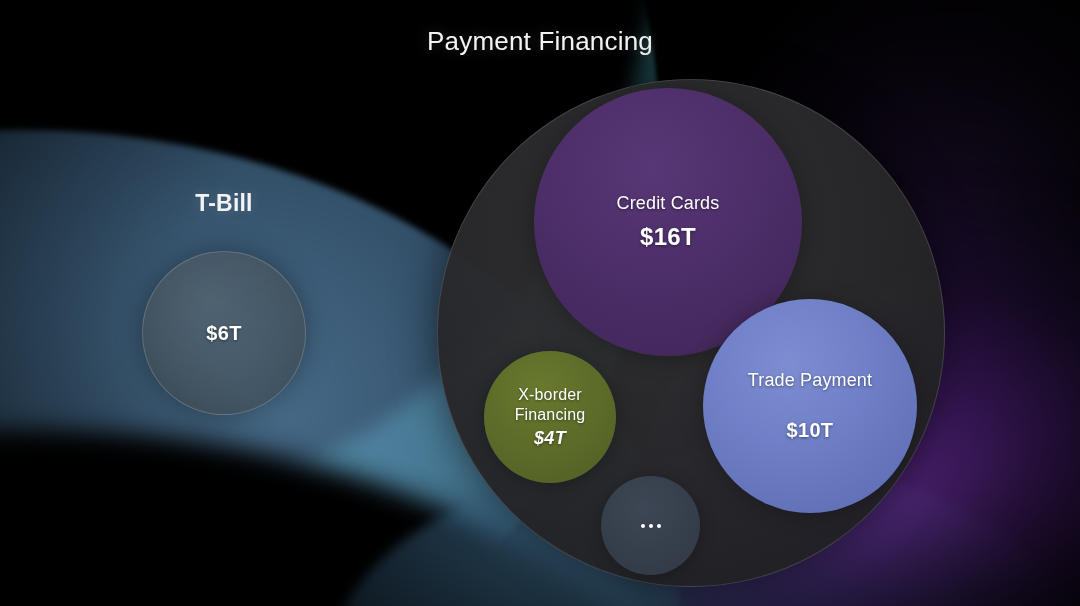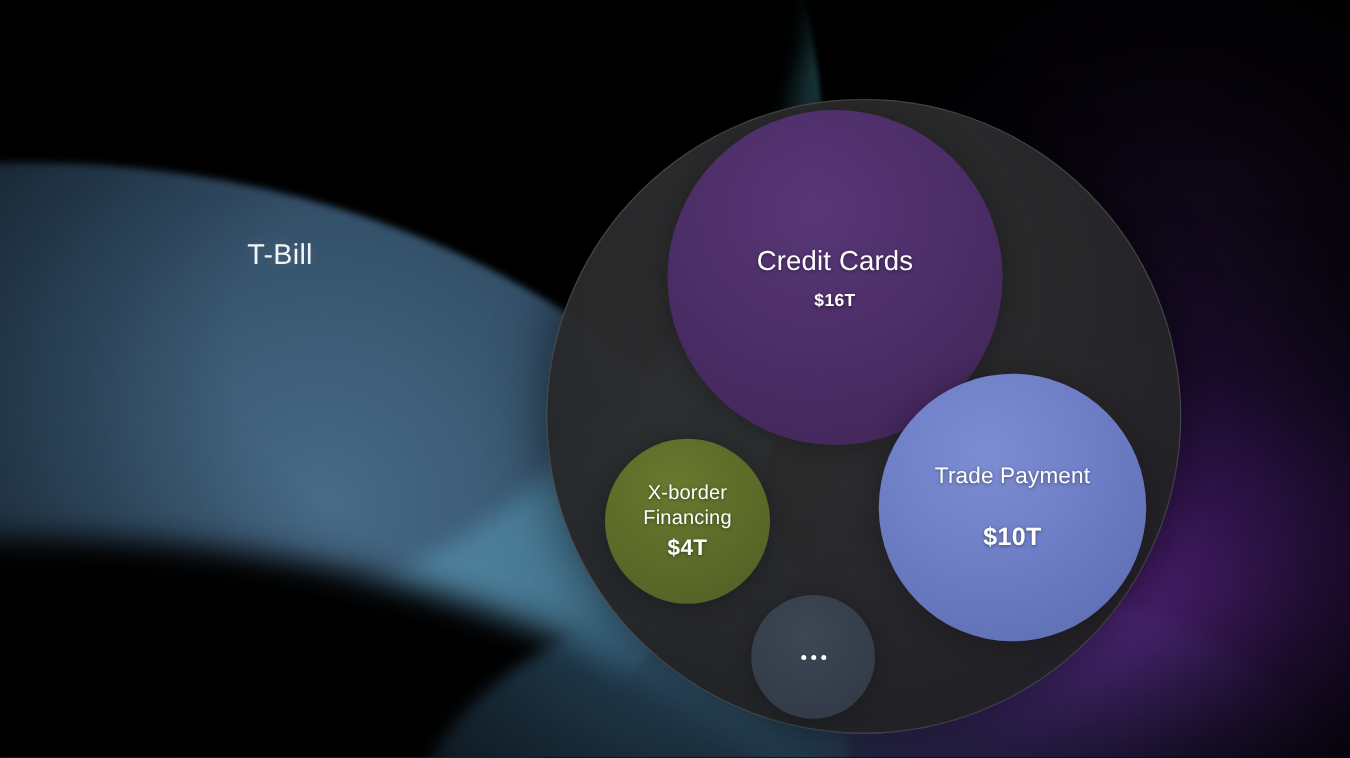--- a/index.html
+++ b/index.html
@@ -196,22 +196,22 @@
     top: 88px;
     width: 268px;
     height: 268px;
     background: radial-gradient(circle at 44% 30%,
                 #573775 0%,
                 #4e2f6a 40%,
                 #46295f 72%,
                 #3f2455 100%);
     box-shadow: 0 2px 22px rgba(0,0,0,0.30);
   }
-  #bubble-credit-cards .bubble-label { font-size: 22px; }
-  #bubble-credit-cards .bubble-value { font-size: 14px; margin-top: 9px; }
+  #bubble-credit-cards .bubble-label { font-size: 18px; }
+  #bubble-credit-cards .bubble-value { font-size: 24px; margin-top: 9px; }
 
   
   #bubble-trade-finance {
     left: 703px;
     top: 299px;
     width: 214px;
     height: 214px;
     background: radial-gradient(circle at 40% 30%,
                 #7d8dd2 0%,
                 #6f80c8 40%,
@@ -229,21 +229,21 @@
     width: 132px;
     height: 132px;
     background: radial-gradient(circle at 42% 30%,
                 #68792f 0%,
                 #5e6e29 42%,
                 #566527 74%,
                 #4f5d24 100%);
     box-shadow: 0 2px 18px rgba(0,0,0,0.28);
   }
   #bubble-xborder .bubble-label { font-size: 16px; text-align: right; }
-  #bubble-xborder .bubble-value { font-size: 18px; margin-top: 4px; }
+  #bubble-xborder .bubble-value { font-size: 18px; margin-top: 4px; font-style: italic; }
 
   
   #bubble-more {
     left: 601px;
     top: 476px;
     width: 99px;
     height: 99px;
     background: radial-gradient(circle at 44% 32%,
                 rgba(62,72,86,0.97) 0%,
                 rgba(55,64,77,0.97) 48%,
@@ -268,21 +268,21 @@
     position: absolute;
     left: 142px;
     top: 190px;
     width: 164px;
   }
   #tbill-title {
     width: 164px;
     text-align: center;
     color: #f1f3f4;
     font-size: 23px;
-    font-weight: 400;
+    font-weight: 700;
     letter-spacing: 0.2px;
     text-shadow: 0 0 12px rgba(255,255,255,0.16);
   }
   #bubble-tbill {
     left: 142px;
     top: 251px;
     width: 164px;
     height: 164px;
     background: radial-gradient(circle at 42% 30%,
                 rgba(96,102,104,0.50) 0%,
@@ -301,25 +301,29 @@
 
   <div class="bg-layer" id="bg-teal-sweep"></div>
   <div class="bg-layer" id="bg-teal-cutout"></div>
   <div class="bg-layer" id="bg-blue-band"></div>
   <div class="bg-layer" id="bg-blue-cutout"></div>
   <div class="bg-layer" id="bg-bottom-band"></div>
   <div class="bg-layer" id="bg-purple-haze"></div>
   <div class="bg-layer" id="bg-purple-glow"></div>
   <div class="bg-layer" id="bg-vignette"></div>
 
+  <div id="title">Payment Financing</div>
 
   <div id="tbill-group">
     <div id="tbill-title">T-Bill</div>
   </div>
 
+  <div class="bubble" id="bubble-tbill">
+    <div class="bubble-value">$6T</div>
+  </div>
 
   <div class="bubble" id="bubble-container"></div>
 
   <div class="bubble" id="bubble-credit-cards">
     <div class="bubble-label">Credit Cards</div>
     <div class="bubble-value">$16T</div>
   </div>
 
   <div class="bubble" id="bubble-trade-finance">
     <div class="bubble-label">Trade Payment</div>

